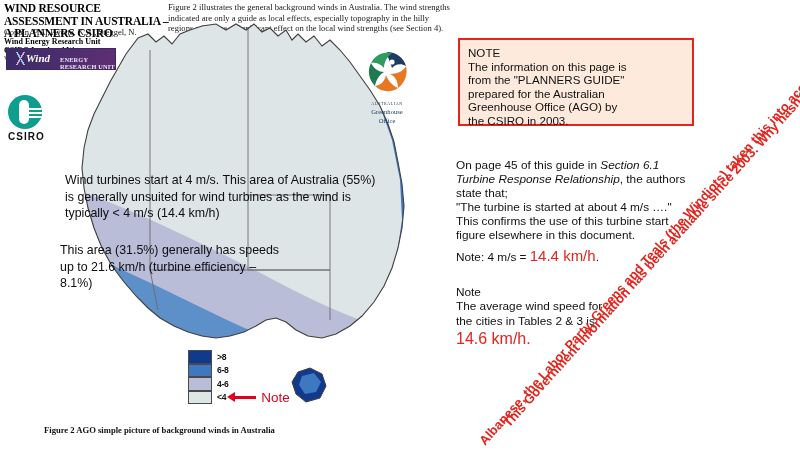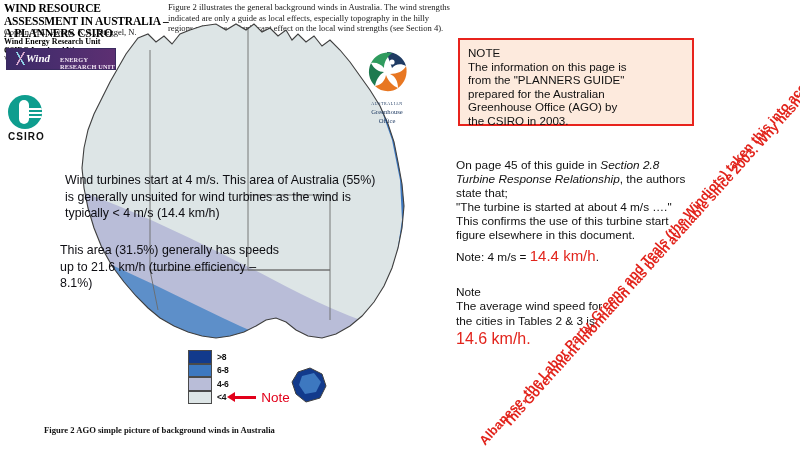--- a/index.html
+++ b/index.html
@@ -308,21 +308,21 @@
   <div class="note-box">
     <div class="line">NOTE</div>
     <div class="line">The information on this page is</div>
     <div class="line">from the "PLANNERS GUIDE"</div>
     <div class="line">prepared for the Australian</div>
     <div class="line">Greenhouse Office (AGO) by</div>
     <div class="line">the CSIRO in 2003.</div>
   </div>
 
   <div class="para-45">
-    <span>On page 45 of this guide in </span><span class="ital">Section 2.8 Turbine Response Relationship</span><span>, the authors state that;</span>
+    <span>On page 45 of this guide in </span><span class="ital">Section 6.1 Turbine Response Relationship</span><span>, the authors state that;</span>
     <div>"The turbine is started at about 4 m/s …."</div>
     <div>This confirms the use of this turbine start figure elsewhere in this document.</div>
     <div class="spaced">
       <span>Note: 4 m/s = </span><span class="redbig">14.4 km/h</span><span>.</span>
     </div>
   </div>
 
   <div class="para-note2">
     <div>Note</div>
     <div>The average wind speed for</div>

